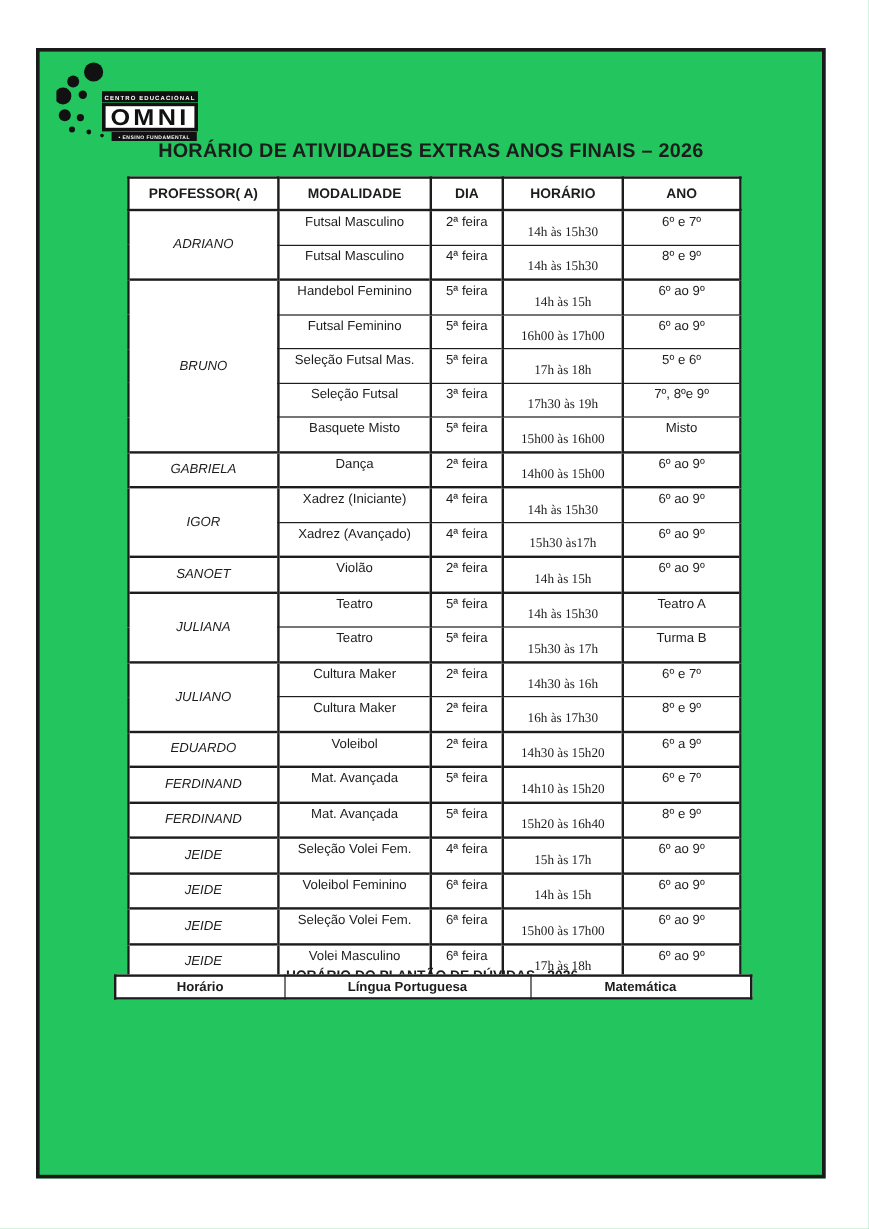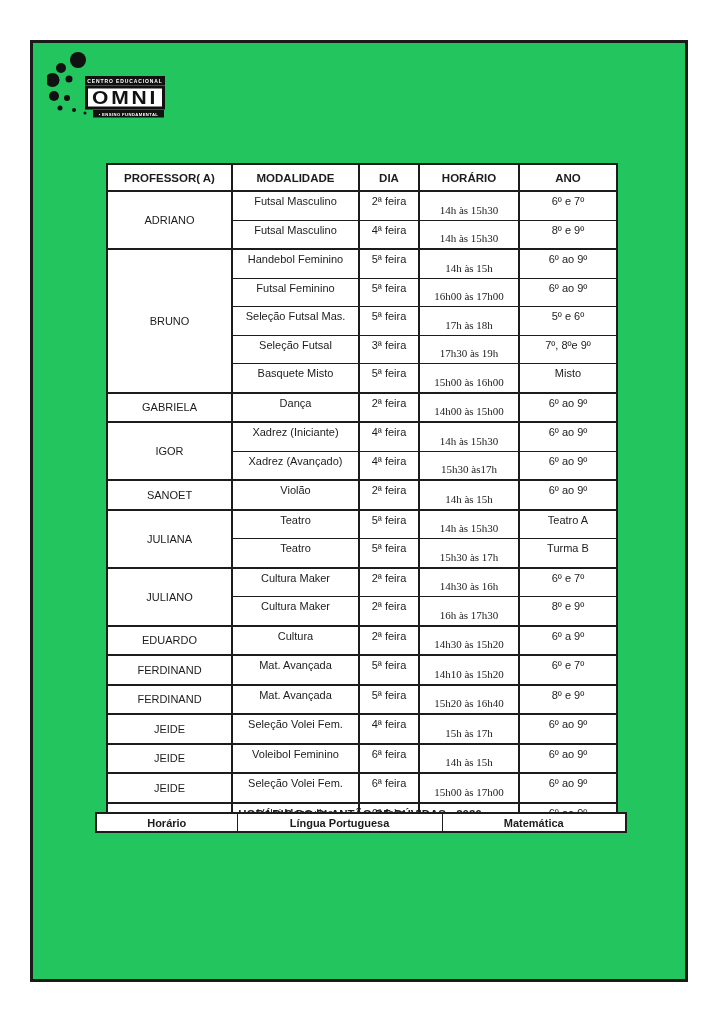--- a/index.html
+++ b/index.html
@@ -10,33 +10,33 @@
   }
   .frame{
     position:absolute;left:30px;top:40px;width:658px;height:942px;
     border:3px solid #1a1a1a;background:#22c55e;box-sizing:border-box;
   }
   .logo{position:absolute;left:14px;top:8px;width:126px;height:72px;}
   .main-title{
     position:absolute;left:0;top:74px;width:100%;text-align:center;
     font-size:16.5px;font-weight:bold;letter-spacing:0.2px;white-space:nowrap;
   }
-  .activities-wrap{position:absolute;left:73px;top:120px;}
+  .activities-wrap{position:absolute;left:73px;top:104px;}
   table{border-collapse:collapse;table-layout:fixed;background:#fff;}
   .activities{width:510px;border:2px solid #1c1c1c;}
   .activities th{
     border:2px solid #1c1c1c;font-size:11.5px;font-weight:bold;
     height:25px;text-align:center;vertical-align:middle;padding:0;white-space:nowrap;
   }
   .activities td{
     border:1px solid #1c1c1c;border-left-width:2px;border-right-width:2px;
     font-size:11px;text-align:center;height:23.5px;padding:0;white-space:nowrap;overflow:hidden;
   }
   .activities tr.group-start td{border-top-width:2px;}
-  .col-prof{vertical-align:middle;}
+  .col-prof{vertical-align:middle;font-style:italic;}
   .col-mod,.col-dia,.col-ano{vertical-align:top;padding-top:3px !important;}
   .col-hor{vertical-align:bottom;padding-bottom:4px !important;font-family:Liberation Serif, serif;}
   .duvidas-head{
     position:absolute;left:62px;top:764px;width:530px;text-align:center;
     font-weight:bold;font-size:11.5px;line-height:14px;
   }
   .duvidas-wrap{position:absolute;left:62px;top:769px;}
   .duvidas{width:530px;border:2px solid #1c1c1c;}
   .duvidas th{
     border:1px solid #1c1c1c;font-size:11px;font-weight:bold;height:17px;
@@ -65,20 +65,21 @@
       <circle cx="38" cy="62" r="1.5"></circle>
     </g>
     <rect x="38" y="25" width="80" height="9" fill="#111"></rect>
     <text x="78" y="32" text-anchor="middle" font-size="5" font-weight="bold" letter-spacing="0.9" fill="#ffffff">CENTRO EDUCACIONAL</text>
     <rect x="39.5" y="36" width="77" height="21" fill="#ffffff" stroke="#111" stroke-width="3"></rect>
     <text x="78" y="53" text-anchor="middle" font-size="19" font-weight="900" letter-spacing="2.5" fill="#111" textLength="66" lengthAdjust="spacingAndGlyphs">OMNI</text>
     <rect x="46" y="59" width="71" height="7.5" fill="#111"></rect>
     <text x="81.5" y="64.7" text-anchor="middle" font-size="4.2" font-weight="bold" letter-spacing="0.4" fill="#ffffff">• ENSINO FUNDAMENTAL</text>
   </svg>
 
+  <div class="main-title">HORÁRIO DE ATIVIDADES EXTRAS ANOS FINAIS – 2026</div>
 
   <div class="activities-wrap">
     <table class="activities">
       <colgroup>
         <col style="width:125px">
           <col style="width:127px">
           <col style="width:60px">
         <col style="width:100px">
           <col style="width:98px">
       </colgroup>
@@ -184,21 +185,21 @@
             <td class="col-ano">6º e 7º</td>
           </tr>
           <tr>
             <td class="col-mod">Cultura Maker</td>
             <td class="col-dia">2ª feira</td>
             <td class="col-hor">16h às 17h30</td>
             <td class="col-ano">8º e 9º</td>
           </tr>
           <tr class="group-start">
             <td rowspan="1" class="col-prof">EDUARDO</td>
-            <td class="col-mod">Cultura</td>
+            <td class="col-mod">Voleibol</td>
             <td class="col-dia">2ª feira</td>
             <td class="col-hor">14h30 às 15h20</td>
             <td class="col-ano">6º a 9º</td>
           </tr>
           <tr class="group-start">
             <td rowspan="1" class="col-prof">FERDINAND</td>
             <td class="col-mod">Mat. Avançada</td>
             <td class="col-dia">5ª feira</td>
             <td class="col-hor">14h10 às 15h20</td>
             <td class="col-ano">6º e 7º</td>

